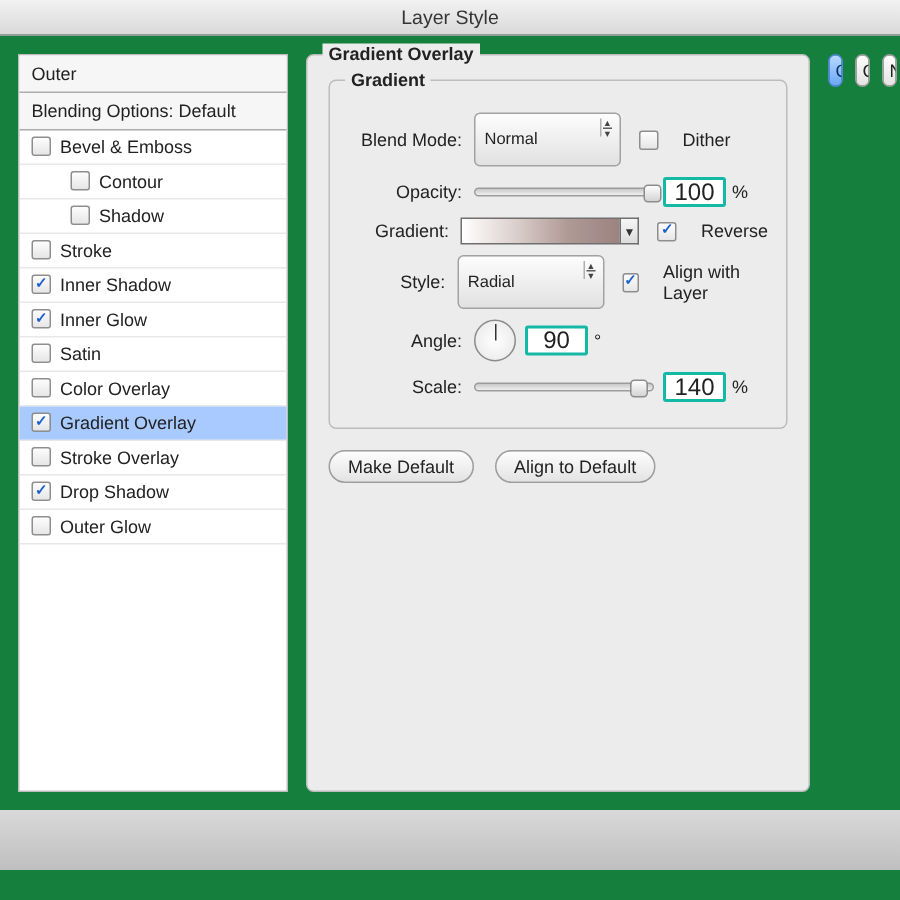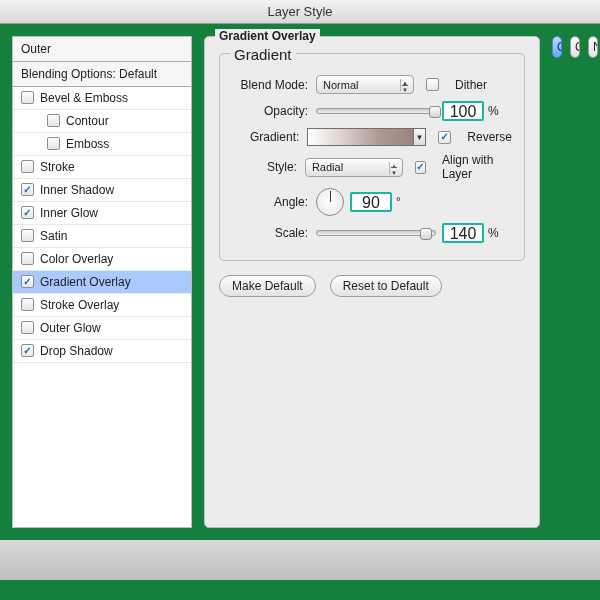--- a/index.html
+++ b/index.html
@@ -103,36 +103,36 @@
     padding: 14px 12px 10px 12px;
     margin-top: 6px;
     position: relative;
     background: #ececec;
   }
   .inner-legend {
     position: absolute;
     top: -8px; left: 10px;
     background: #ececec;
     padding: 0 4px;
-    font-size: 15px;
-    font-weight: 400;
+    font-size: 12px;
+    font-weight: 700;
   }
   .row {
     display: flex;
     align-items: center;
     margin: 7px 0;
     font-size: 12px;
   }
   .row .lbl {
     width: 84px;
     text-align: right;
     padding-right: 8px;
   }
   .select {
-    height: 19px;
+    height: 36px;
     border: 1px solid #a2a2a2;
     border-radius: 4px;
     min-width: 98px;
     background: linear-gradient(#fdfdfd,#e1e1e1);
     font-size: 11px;
     padding: 0 0 0 6px;
     position: relative;
     display: inline-flex; align-items: center;
   }
   .select::after {
@@ -261,21 +261,21 @@
       <div class="style-row">
         <span class="chk"></span>
         <span>Bevel &amp; Emboss</span>
       </div>
       <div class="style-row child">
         <span class="chk"></span>
         <span>Contour</span>
       </div>
       <div class="style-row child">
         <span class="chk"></span>
-        <span>Emboss</span>
+        <span>Shadow</span>
       </div>
       <div class="style-row">
         <span class="chk"></span>
         <span>Stroke</span>
       </div>
       <div class="style-row">
         <span class="chk on"></span>
         <span>Inner Shadow</span>
       </div>
       <div class="style-row">
@@ -292,26 +292,26 @@
       </div>
       <div class="style-row selected">
         <span class="chk on"></span>
         <span>Gradient Overlay</span>
       </div>
       <div class="style-row">
         <span class="chk"></span>
         <span>Stroke Overlay</span>
       </div>
       <div class="style-row">
-        <span class="chk"></span>
-        <span>Outer Glow</span>
-      </div>
-      <div class="style-row">
         <span class="chk on"></span>
         <span>Drop Shadow</span>
+      </div>
+      <div class="style-row">
+        <span class="chk"></span>
+        <span>Outer Glow</span>
       </div>
     </div>
 
     <div class="main-panel">
       <div class="group">
         <div class="group-legend">Gradient Overlay</div>
 
         <div class="inner-group">
           <div class="inner-legend">Gradient</div>
 
@@ -370,21 +370,21 @@
             <span class="slider">
               <span class="thumb" style="left:92%"></span>
             </span>
             <span class="numbox">140</span>
             <span class="pct">%</span>
           </div>
         </div>
 
         <div class="bottom-btns">
           <span class="btn">Make Default</span>
-          <span class="btn">Reset to Default</span>
+          <span class="btn">Align to Default</span>
         </div>
       </div>
     </div>
 
     <div class="buttons-col">
       <span class="btn primary">OK</span>
       <span class="btn">Cancel</span>
       <span class="btn">New Style...</span>
       <span class="chk-inline" style="margin-left:0">
         <span class="chk on"></span>

